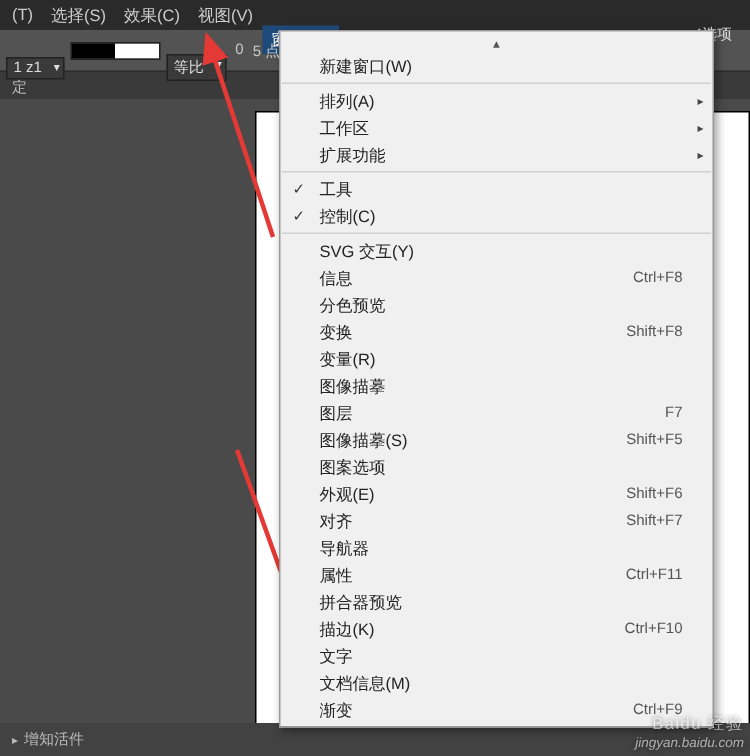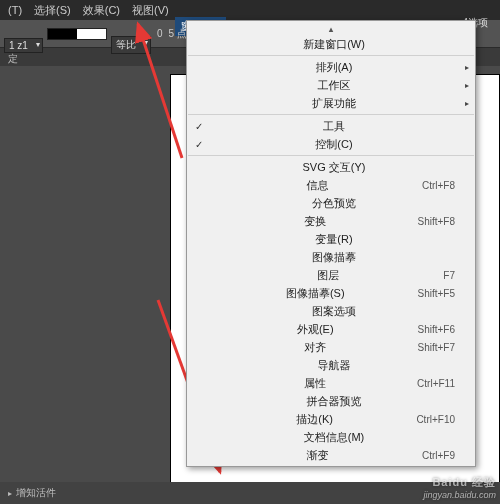--- a/index.html
+++ b/index.html
@@ -13,35 +13,35 @@
 .stroke-bar { width: 60px; height: 12px; background: linear-gradient(to right, #000 0%, #000 50%, #fff 50%, #fff 100%); border: 1px solid #222; }
 .tab { height: 18px; background: #3a3a3a; color: #bbb; font-size: 10px; padding: 2px 8px; display: inline-block; }
 .workspace { position: absolute; top: 66px; left: 0; right: 0; bottom: 0; background: #4a4a4a; }
 .canvas { position: absolute; top: 8px; left: 170px; right: 0; bottom: 0; background: #fff; border: 1px solid #000; }
 .side-label { position: absolute; right: 12px; top: 16px; color: #ddd; font-size: 10px; }
 
 .menu { position: absolute; top: 20px; left: 186px; width: 290px; background: #f0f0f0; border: 1px solid #999; box-shadow: 2px 2px 6px rgba(0,0,0,0.4); font-size: 11px; color: #222; z-index: 100; padding: 2px 0; max-height: 480px; overflow-y: auto; }
 .menu::-webkit-scrollbar { width: 16px; }
 .menu::-webkit-scrollbar-track { background: #e8e8e8; }
 .menu::-webkit-scrollbar-thumb { background: #c0c0c0; border: 1px solid #a0a0a0; }
-.mi { display: flex; align-items: center; height: 18px; padding: 0 20px 0 26px; position: relative; text-align: center; }
+.mi { display: flex; align-items: center; height: 18px; padding: 0 20px 0 26px; position: relative; }
 .mi.sep { height: 1px; background: #d0d0d0; margin: 2px 1px; padding: 0; }
 .mi .chk { position: absolute; left: 8px; font-size: 10px; color: #333; }
 .mi .lbl { flex: 1; }
 .mi .sc { color: #555; font-size: 10px; }
 .mi .sub { position: absolute; right: 6px; font-size: 8px; color: #444; }
 .scroll-arrow { text-align: center; font-size: 9px; color: #555; height: 12px; line-height: 12px; }
 
 .bottom-bar { position: absolute; bottom: 0; left: 0; right: 0; height: 22px; background: #424242; display: flex; align-items: center; padding: 0 8px; color: #bbb; font-size: 10px; }
 .bottom-bar .chev { margin-right: 4px; font-size: 8px; }
 
 .arrow1 { position: absolute; top: 20px; left: 132px; z-index: 50; }
 .arrow2 { position: absolute; bottom: 28px; left: 152px; z-index: 50; }
 .watermark { position: absolute; right: 4px; bottom: 4px; z-index: 200; color: rgba(255,255,255,0.6); font-size: 11px; text-shadow: 0 0 3px rgba(0,0,0,0.5); text-align: right; }
-.watermark .wm1 { font-weight: bold; letter-spacing: 1px; }
+.watermark .wm1 { font-weight: normal; letter-spacing: 1px; }
 .watermark .wm2 { font-size: 9px; font-style: italic; }
 </style>
 </head>
 <body>
 
 
 
 <div class="menubar">
   <span>(T)</span>
   <span>选择(S)</span>
@@ -158,20 +158,23 @@
       <span class="sc">Ctrl+F11</span>
     </div>
     <div class="mi">
       <span class="lbl">拼合器预览</span>
     </div>
     <div class="mi">
       <span class="lbl">描边(K)</span>
       <span class="sc">Ctrl+F10</span>
     </div>
     <div class="mi">
+      <span class="lbl">文字</span>
+    </div>
+    <div class="mi">
       <span class="lbl">文档信息(M)</span>
     </div>
     <div class="mi">
       <span class="lbl">渐变</span>
       <span class="sc">Ctrl+F9</span>
     </div>
   </div>
 
 <div class="bottom-bar">
   <span class="chev">▸</span>

